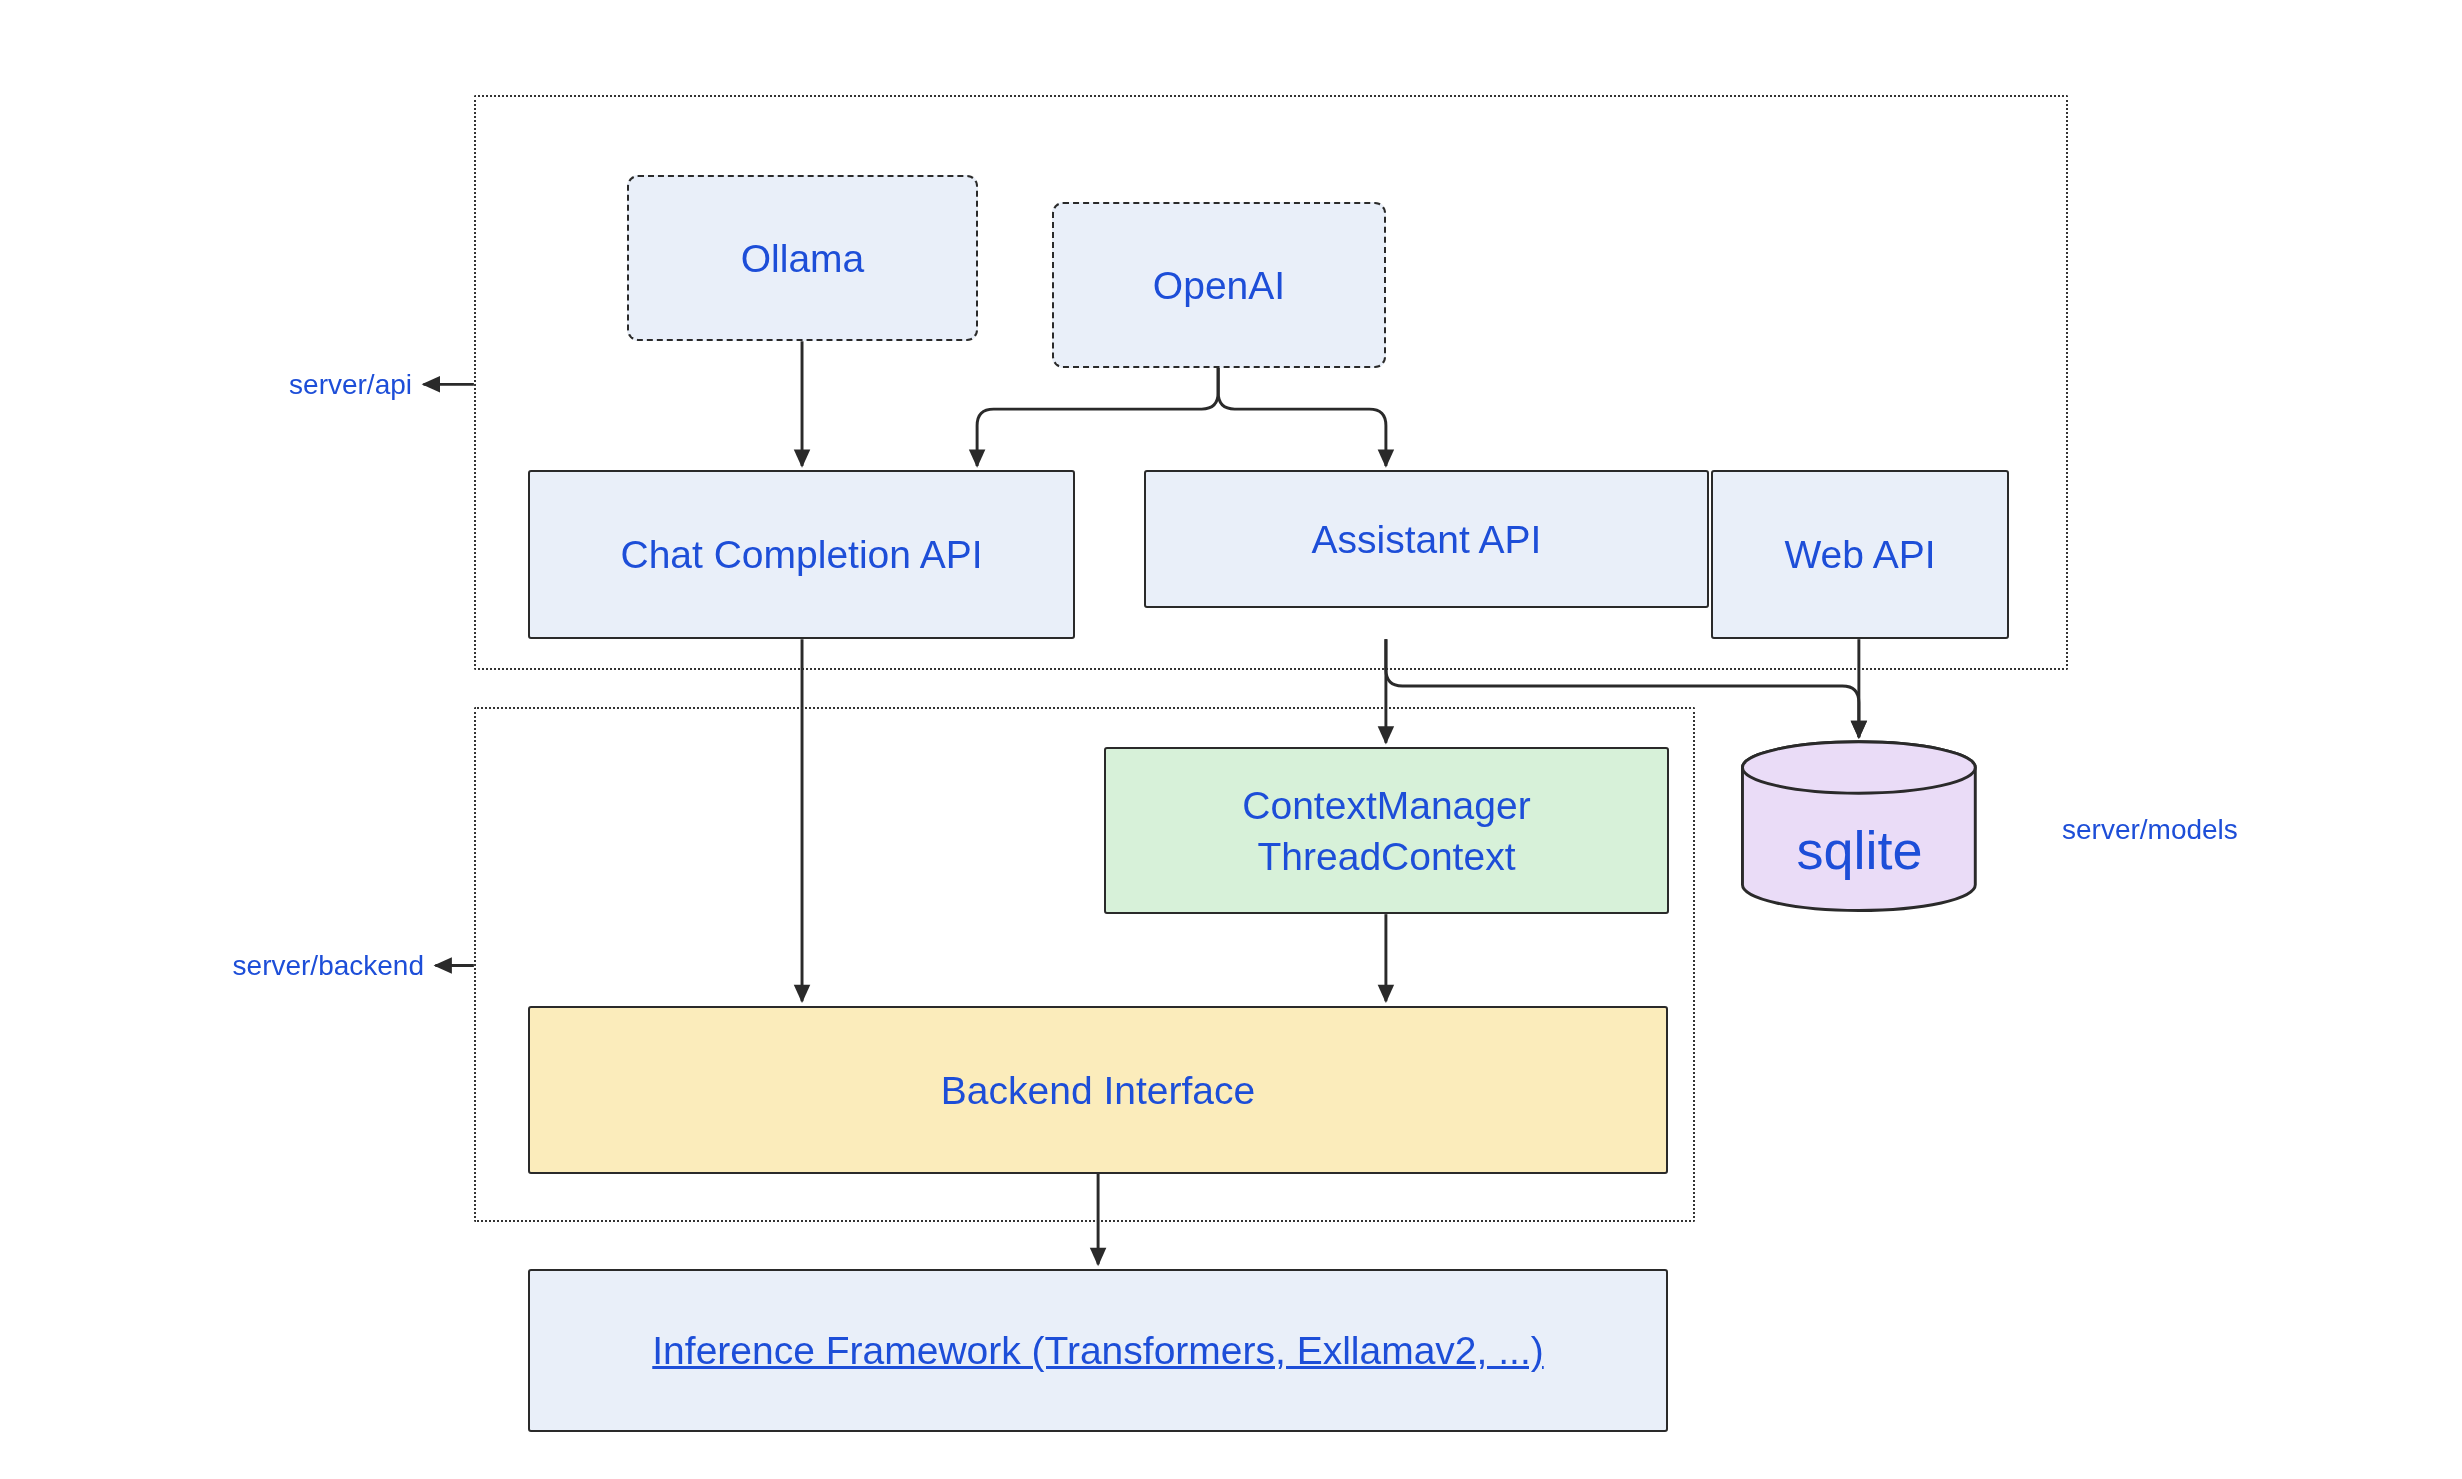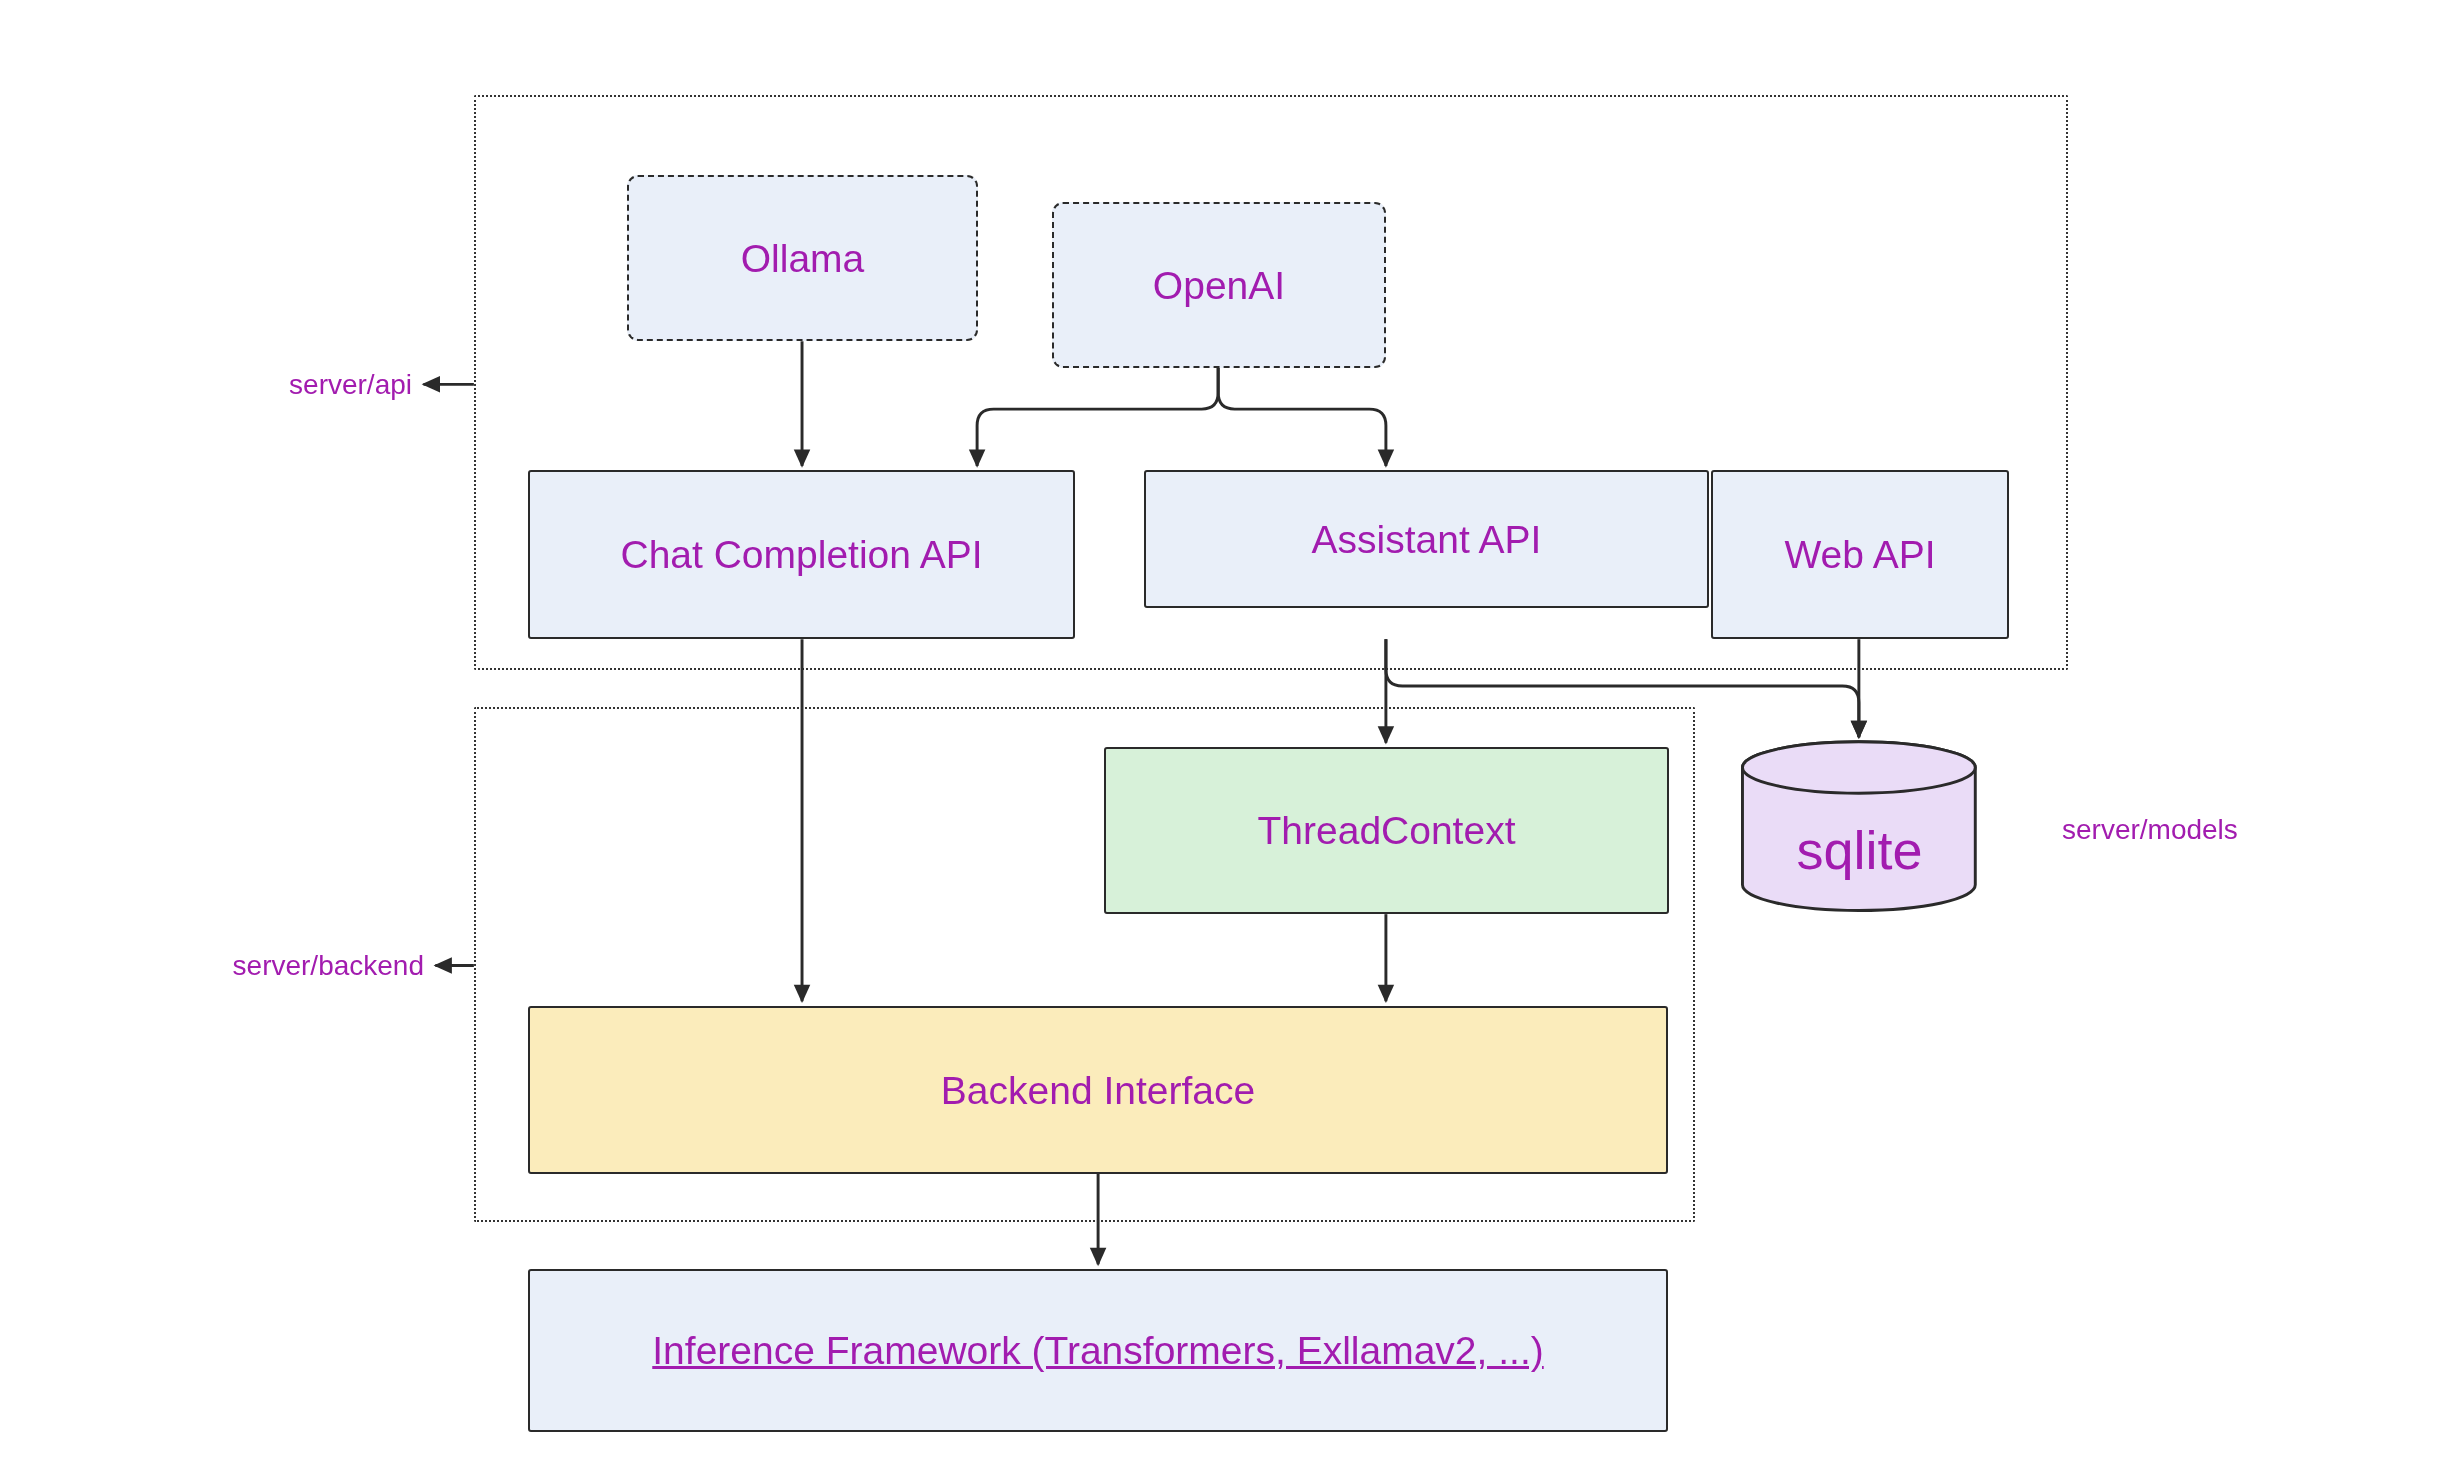--- a/index.html
+++ b/index.html
@@ -2,21 +2,21 @@
 <html style="font-size:14.7px"><head>
 <meta charset="utf-8">
 <style>
   html, body { margin: 0; padding: 0; background: #ffffff; }
   .canvas {
     position: relative;
     width: 2462px;
     height: 1480px;
     background: #ffffff;
     font-family: "Liberation Sans", "DejaVu Sans", sans-serif;
-    color: #a21caf;
+    color: #1d4ed8;
     overflow: hidden;
   }
   .group {
     position: absolute;
     border: 2.8px dotted #333333;
     border-radius: 1.8px;
     box-sizing: border-box;
     z-index: 1;
   }
   svg.edge-layer {
@@ -107,20 +107,21 @@
 
   <div class="node" style="left:1104px; top:470px; width:565px; height:138px;margin-left:40px;">
     <span>Assistant API</span>
   </div>
 
   <div class="node" style="left:1711px; top:470px; width:298px; height:169px;">
     <span>Web API</span>
   </div>
 
   <div class="node green" style="left:1104px; top:747px; width:565px; height:167px;">
+    <span>ContextManager</span>
     <span>ThreadContext</span>
   </div>
 
   <div class="node yellow" style="left:528px; top:1006px; width:1140px; height:168px;">
     <span>Backend Interface</span>
   </div>
 
   <div class="node" style="left:528px; top:1269px; width:1140px; height:163px;text-decoration:underline;">
     <span>Inference Framework (Transformers, Exllamav2, ...)</span>
   </div>

